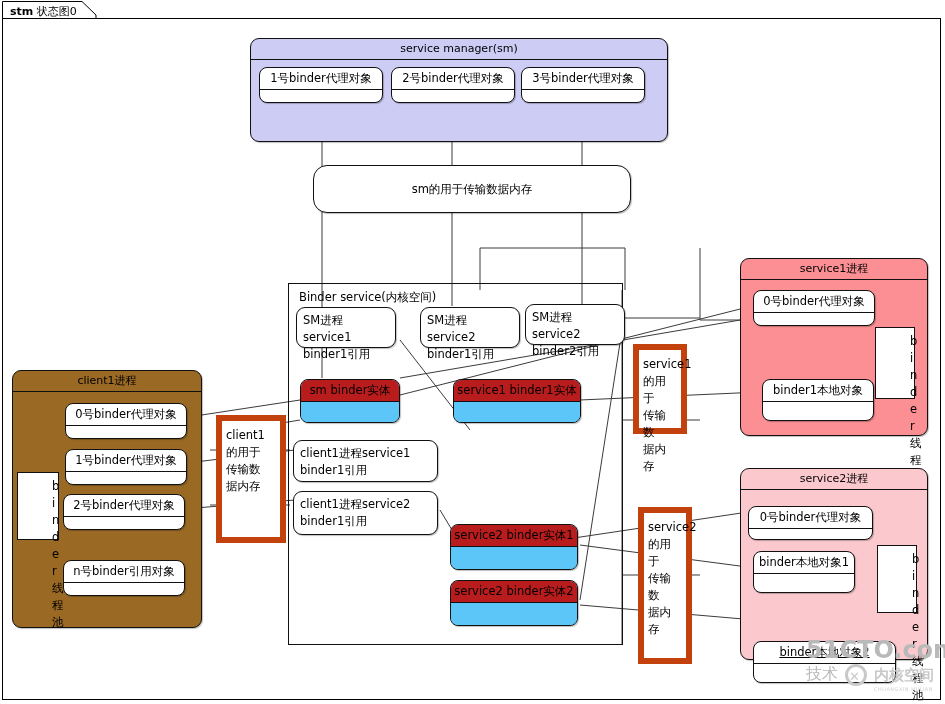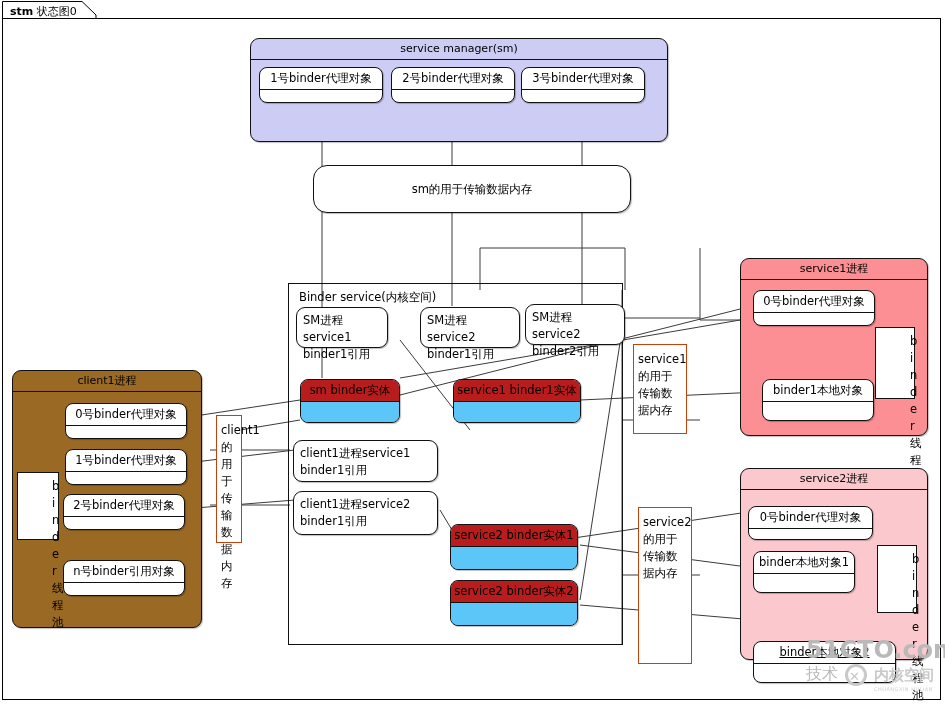--- a/index.html
+++ b/index.html
@@ -27,21 +27,21 @@
   .obj .ob{display:block;height:calc(100% - 22px);}
   .obj.blue{background:#5bc6f7;}
   .obj.blue .oh{background:#b91c1c;}
   .obj.blue .ob{background:#5bc6f7;}
 
   
   .plain{position:absolute;box-sizing:border-box;border:1px solid #111;border-radius:9px;background:#fff;display:flex;align-items:center;justify-content:center;text-align:center;font-size:11.5px;color:#000;box-shadow:1px 1px 1px rgba(0,0,0,.25);}
   .plain.tl{align-items:flex-start;justify-content:flex-start;text-align:left;padding:4px 6px;line-height:17px;}
 
   
-  .mem{position:absolute;box-sizing:border-box;border:1px solid #c2410c;background:#fff;font-size:11.5px;color:#000;line-height:17px;padding:6px 4px 0 4px;text-align:left;}
+  .mem{position:absolute;box-sizing:border-box;border:6px solid #c2410c;background:#fff;font-size:11.5px;color:#000;line-height:17px;padding:6px 4px 0 4px;text-align:left;}
 
   
   .pool{position:absolute;box-sizing:border-box;border:1px solid #111;background:#fff;font-size:11.5px;color:#000;line-height:17px;text-align:left;padding-top:5px;word-break:break-all;padding-left:34px;}
 
   
   .driver{position:absolute;box-sizing:border-box;border:1px solid #111;background:transparent;}
   .driver .dtitle{position:absolute;left:10px;top:6px;font-size:11.5px;color:#000;}
 
   svg.wires{position:absolute;left:0;top:0;width:945px;height:704px;pointer-events:none;}
   svg.wires line,svg.wires path,svg.wires polyline{stroke:#3b3b3b;stroke-width:1;fill:none;}
@@ -142,21 +142,21 @@
   </div>
 
   <div class="plain" style="left:313px;top:165px;width:318px;height:48px;border-radius:14px;">
     <span>sm的用于传输数据内存</span>
   </div>
 
   <div class="driver" style="left:288px;top:283px;width:335px;height:362px;">
     <div class="dtitle">Binder service(内核空间)</div>
   </div>
 
-  <div class="plain tl" style="left:296px;top:307px;width:92px;height:41px;">
+  <div class="plain tl" style="left:296px;top:307px;width:100px;height:41px;">
     <span><span>SM进程service1</span><br><span>binder1引用</span></span>
   </div>
   <div class="plain tl" style="left:420px;top:307px;width:100px;height:41px;">
     <span><span>SM进程service2</span><br><span>binder1引用</span></span>
   </div>
   <div class="plain tl" style="left:525px;top:304px;width:100px;height:41px;">
     <span><span>SM进程service2</span><br><span>binder2引用</span></span>
   </div>
   <div class="plain tl" style="left:293px;top:440px;width:145px;height:42px;">
     <span><span>client1进程service1</span><br><span>binder1引用</span></span>
@@ -199,21 +199,21 @@
   </div>
   <div class="obj" style="left:63px;top:494px;width:122px;height:36px;">
     <span class="oh">2号binder代理对象</span>
     <span class="ob"></span>
   </div>
   <div class="obj" style="left:63px;top:560px;width:122px;height:36px;">
     <span class="oh">n号binder引用对象</span>
     <span class="ob"></span>
   </div>
 
-  <div class="mem" style="left:216px;top:415px;width:26px;height:128px;">
+  <div class="mem" style="left:216px;top:415px;width:70px;height:128px;">
     <span style="white-space:pre-line;">client1
 的用于
 传输数
 据内存</span>
   </div>
 
   <div class="mem" style="left:633px;top:344px;width:54px;height:90px;">
     <span style="white-space:pre-line;">service1
 的用于
 传输数

